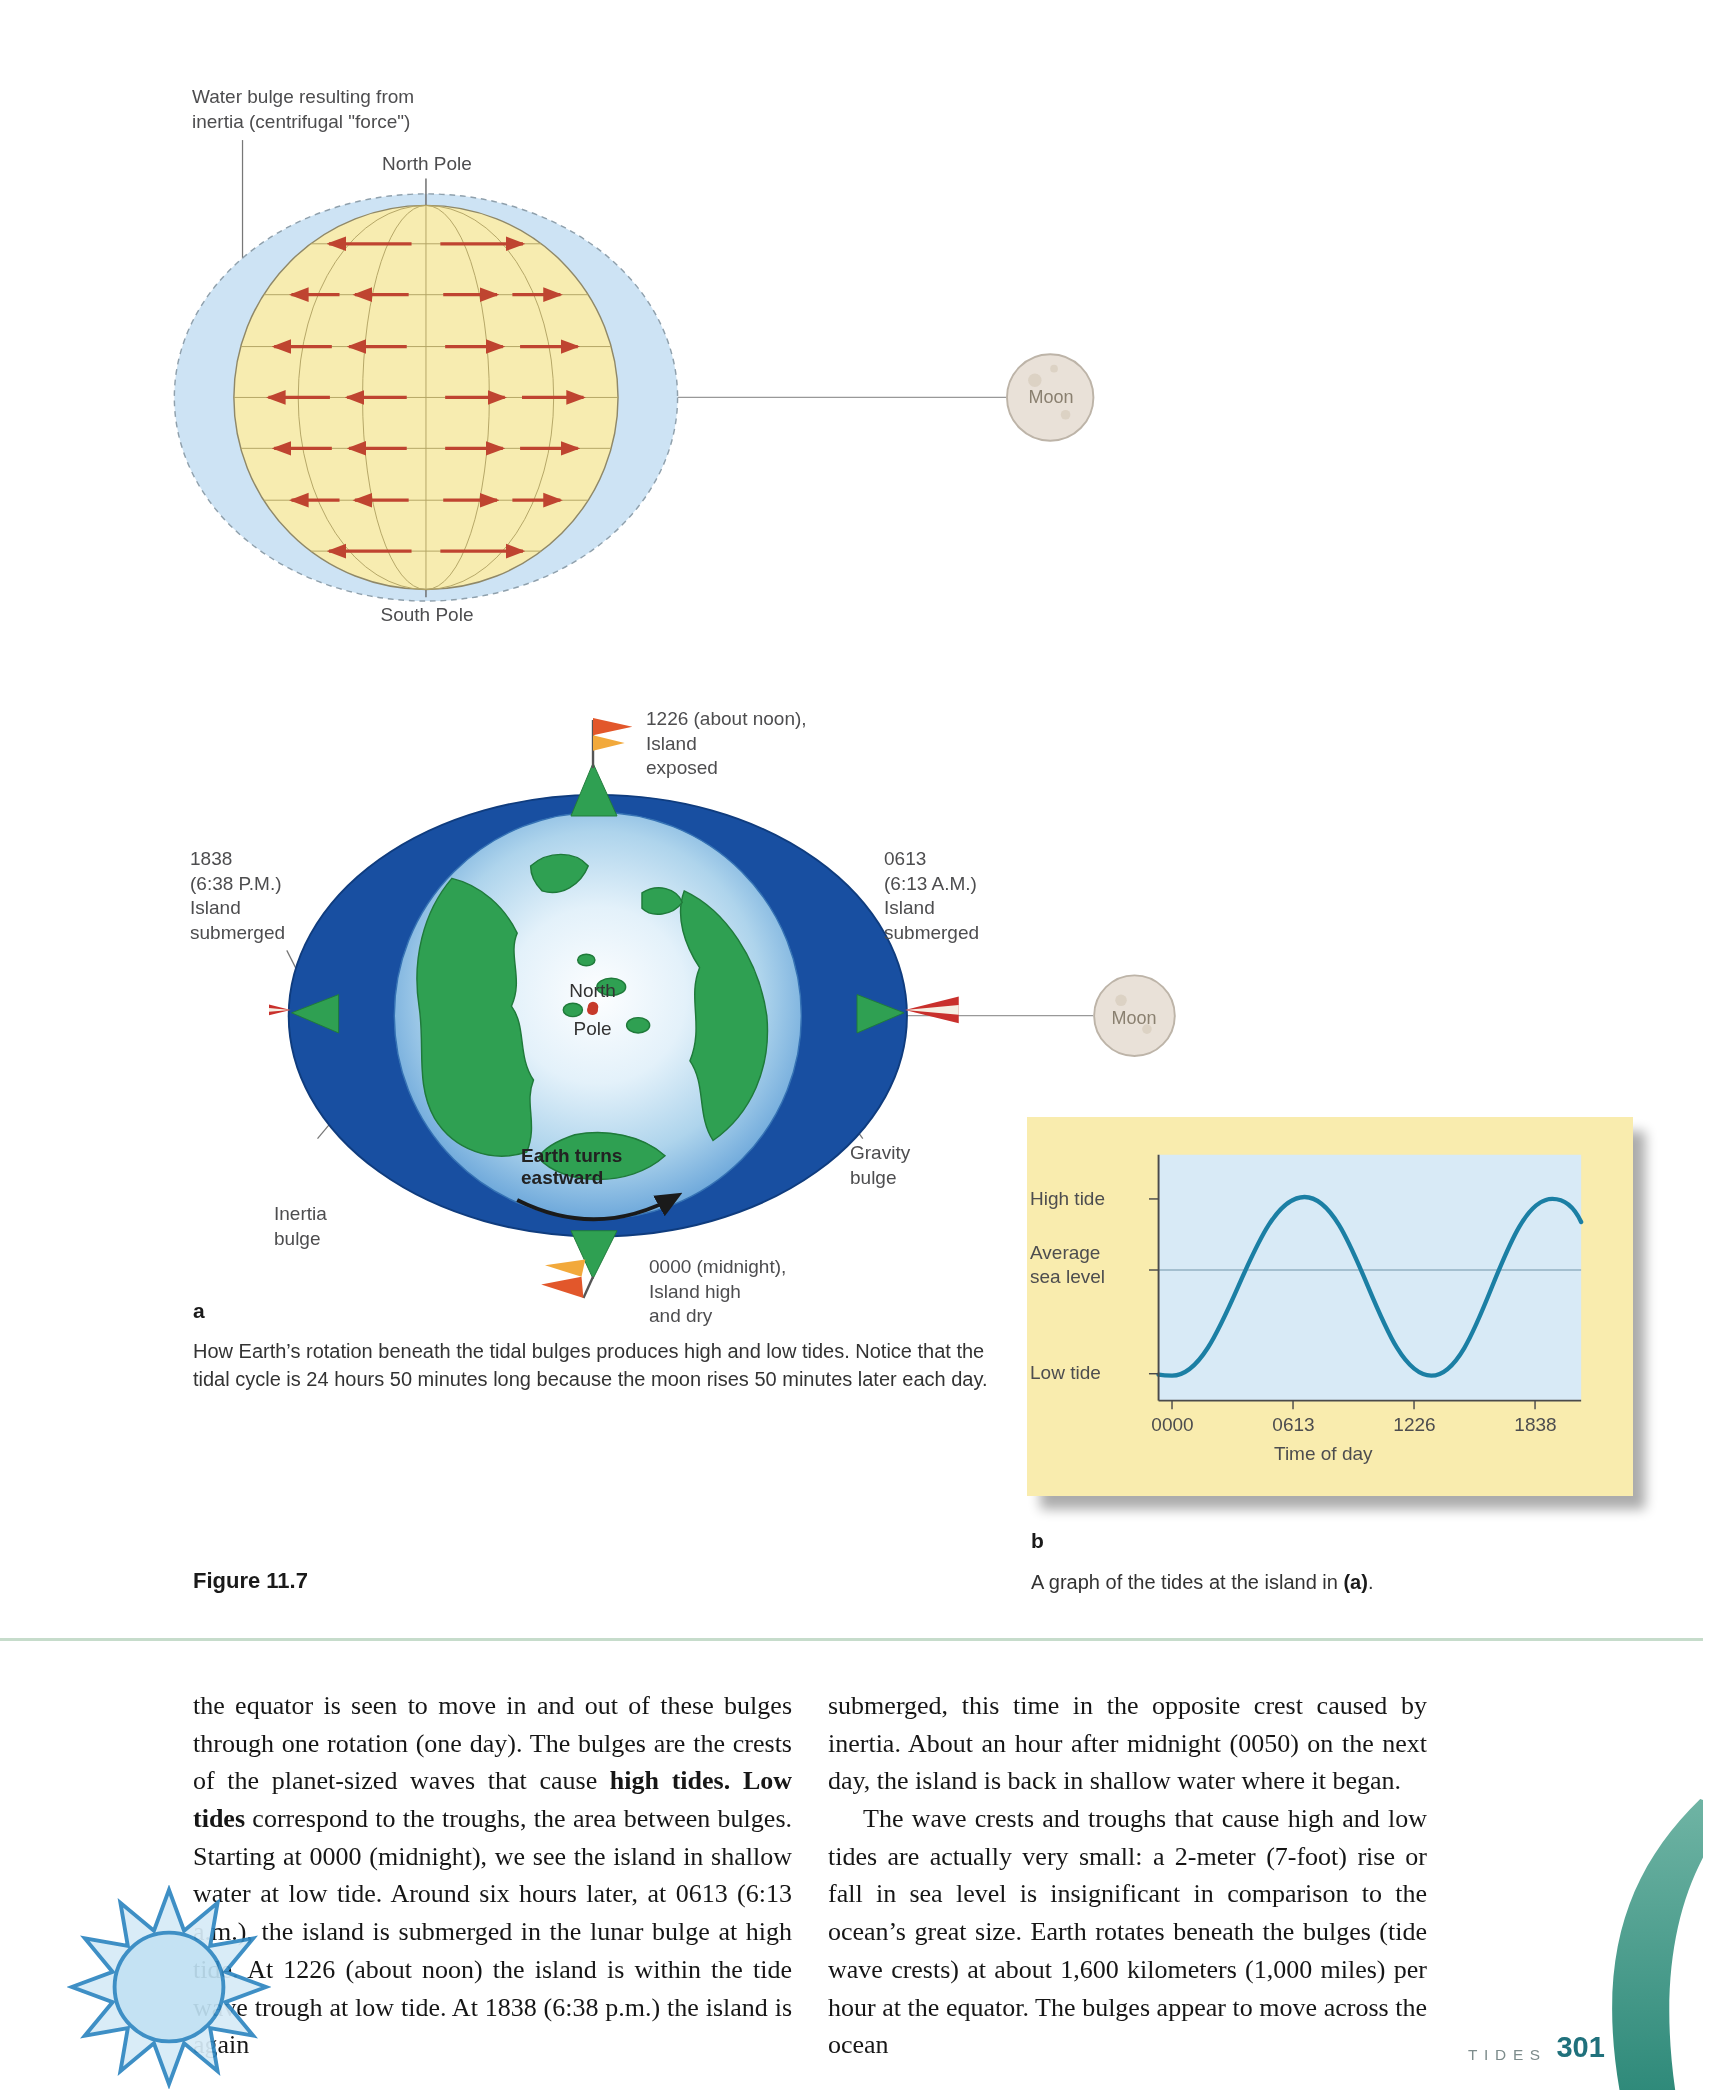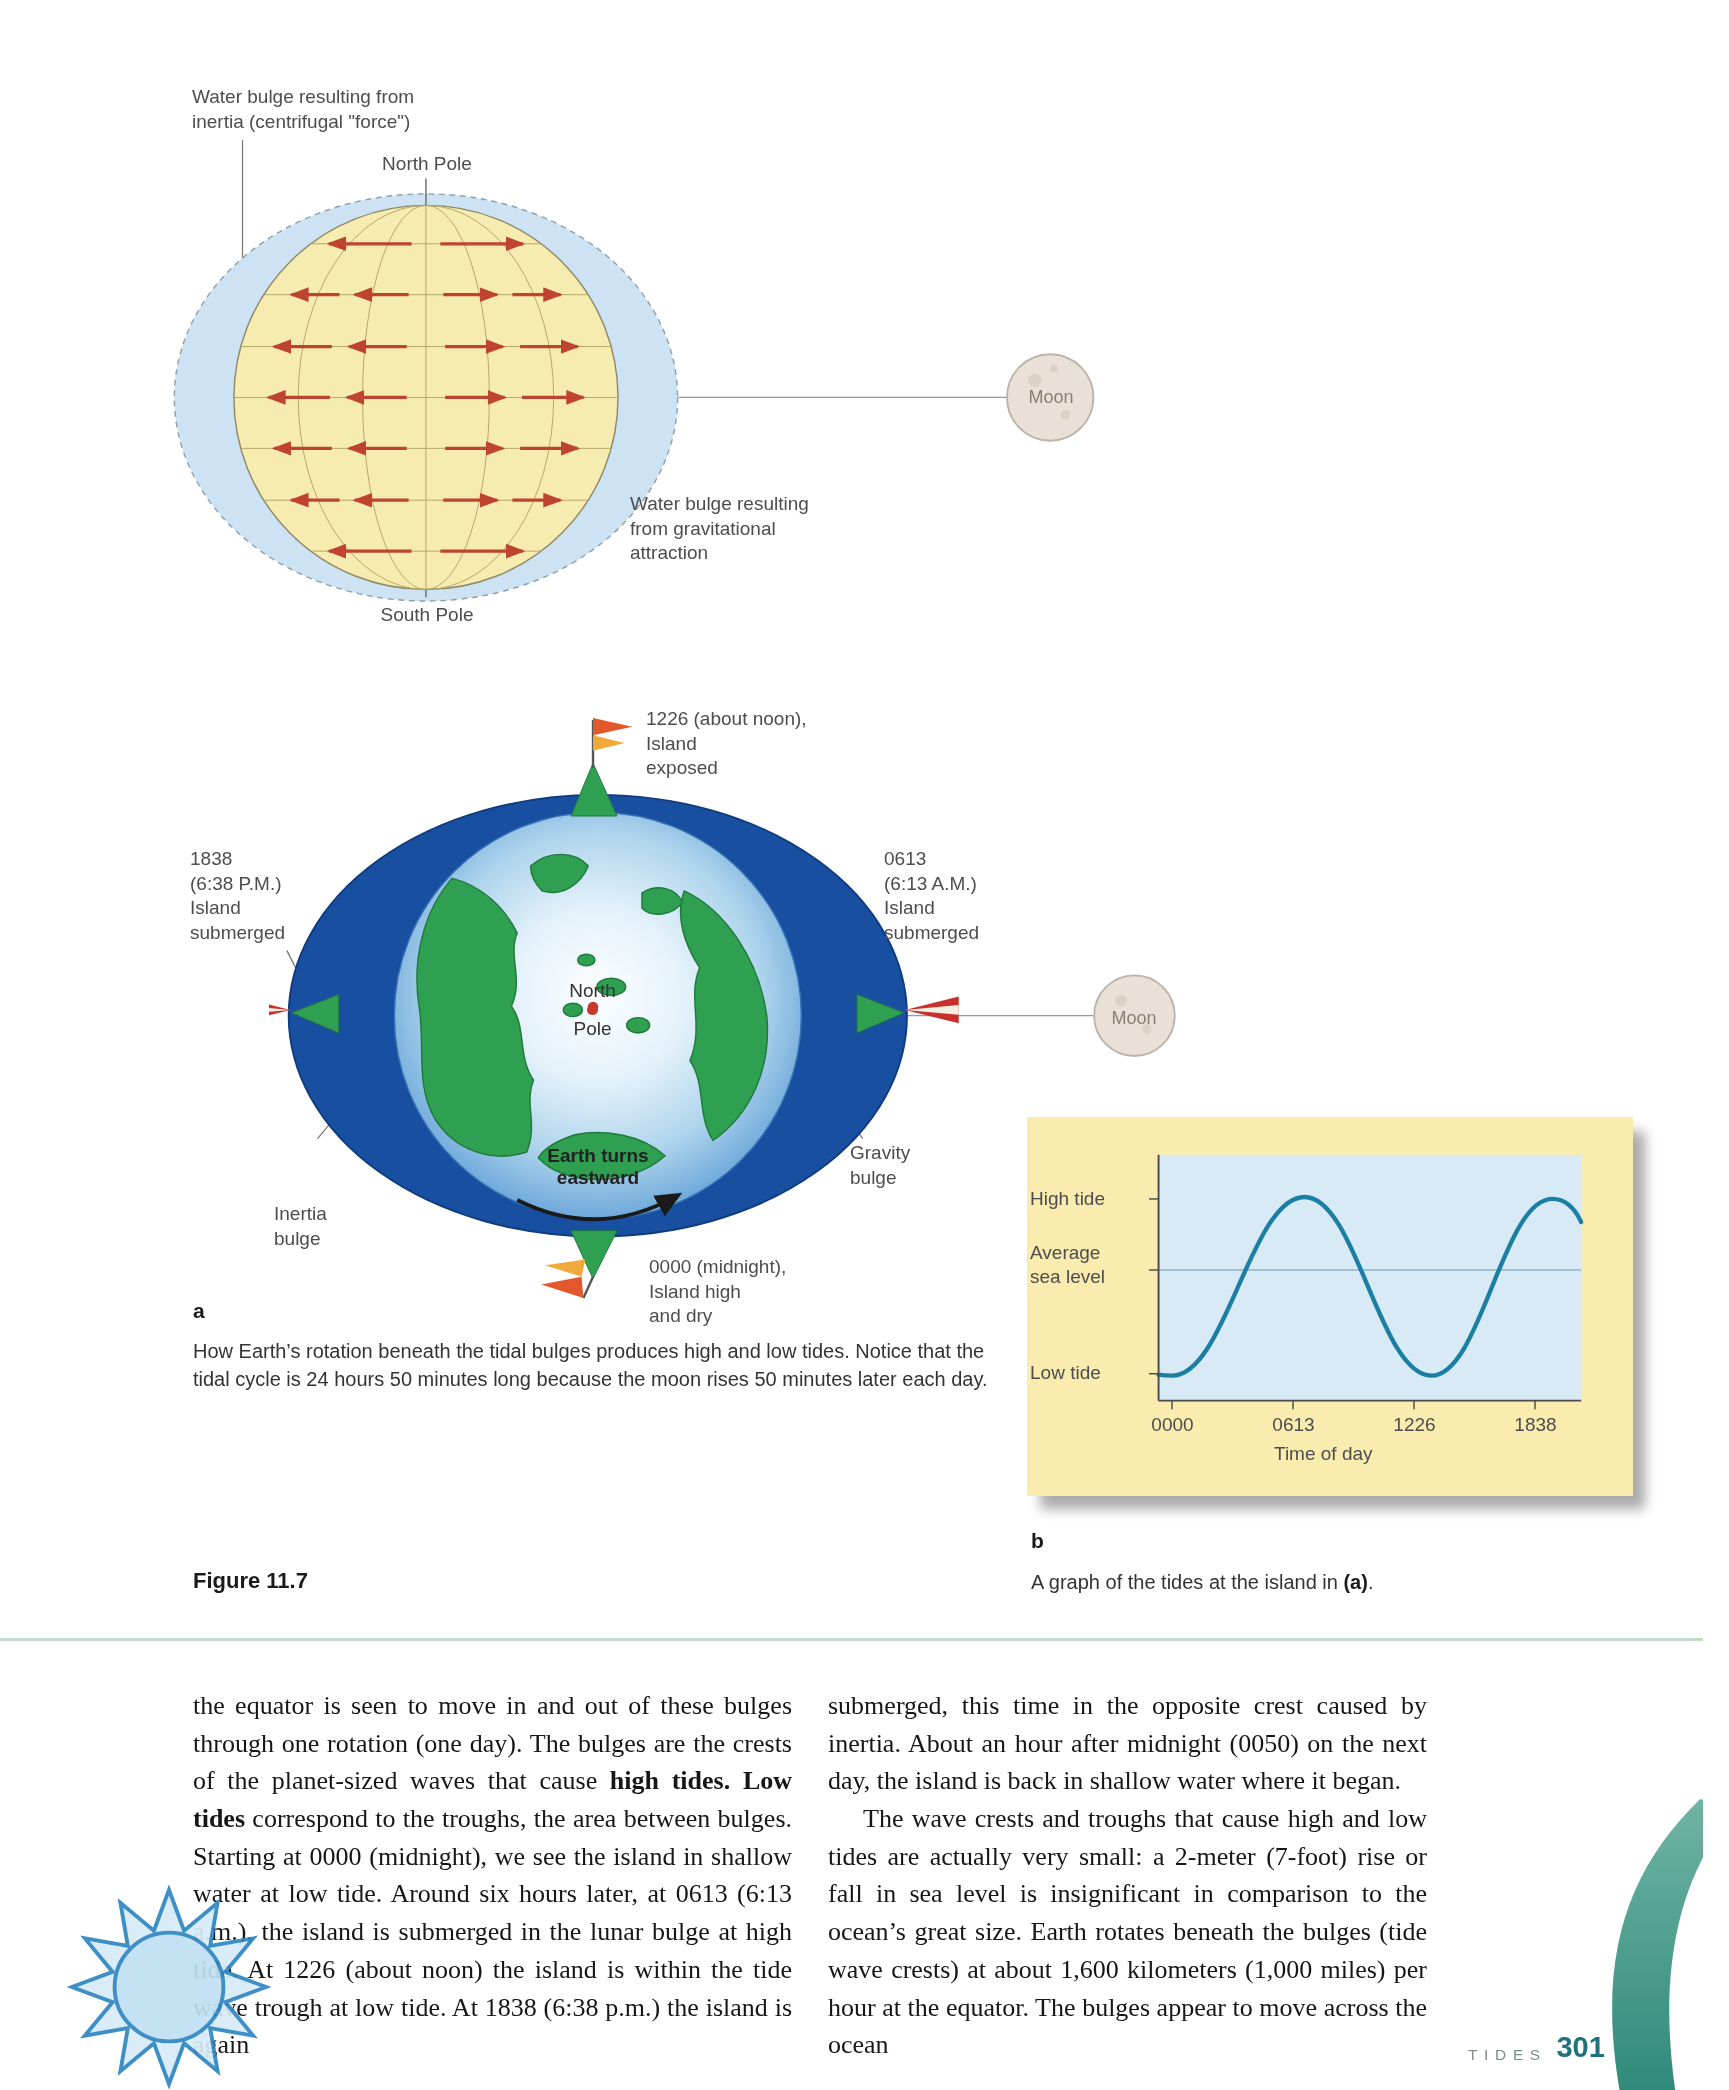--- a/index.html
+++ b/index.html
@@ -6,21 +6,21 @@
   html,body { background:#ffffff; }
   .page { position:relative; width:1703px; height:2090px; background:#ffffff; overflow:hidden;
           font-family:"Liberation Sans", sans-serif; }
   .abs { position:absolute; }
   .lbl { position:absolute; font-size:19px; color:#4D4D4F; line-height:1.3; white-space:pre-line; }
   .center { text-align:center; }
   .cap { position:absolute; font-size:20px; color:#333333; line-height:1.42; }
   .cap b { color:#1a1a1a; }
   .panel-letter { position:absolute; font-size:21px; font-weight:bold; color:#1a1a1a; }
   .figlabel { position:absolute; font-size:22px; font-weight:bold; color:#1a1a1a; }
-  .earthturns { position:absolute; font-size:19px; font-weight:600; color:#222; text-align:center; white-space:pre-line; }
+  .earthturns { position:absolute; font-size:19px; font-weight:600; color:#222; white-space:pre-line; }
   .npole { position:absolute; left:535px; top:980px; width:115px; text-align:center; font-size:19px; color:#333; }
   .npole .dot { display:block; width:10.6px; height:10.6px; border-radius:50%; background:#C63A2B; margin:2.9px auto; }
   .moonlbl { color:#8A8070; font-size:18px; }
   .graph-panel { position:absolute; left:1027px; top:1117px; width:606px; height:379px;
                  background:#F9ECAE; box-shadow:12.5px 14.4px 11.5px #ABABAB; }
   .ylbl { position:absolute; width:117px; text-align:left; font-size:19px; color:#4D4D4F; line-height:1.28; white-space:pre-line; }
   .ticklbl { position:absolute; width:77px; text-align:center; font-size:19px; color:#4D4D4F; }
   .xaxislbl { position:absolute; left:1274px; top:1443px; width:192px; text-align:left; font-size:19px; color:#4D4D4F; }
   .divider { position:absolute; left:0; top:1638px; width:1729px; height:2.9px; background:#C6DCCB; }
   .bodycol { position:absolute; font-family:"Liberation Serif", serif; font-size:26px; line-height:1.45;
@@ -102,23 +102,20 @@
     <circle cx="1094" cy="414" r="45" fill="#E9E1D8" stroke="#BDB4A8" stroke-width="2"></circle>
     <circle cx="1078" cy="396" r="7" fill="#DCD2C4"></circle>
     <circle cx="1110" cy="432" r="5" fill="#DCD2C4"></circle>
     <circle cx="1098" cy="384" r="4" fill="#DCD2C4"></circle>
   </svg>
 
   <div class="lbl" style="left:192px;top:85px;width:279px">Water bulge resulting from
 inertia (centrifugal "force")</div>
   <div class="lbl center" style="left:350px;top:152px;width:154px">North Pole</div>
   <div class="lbl center" style="left:350px;top:603px;width:154px">South Pole</div>
-  <div class="lbl" style="left:630px;top:492px;width:231px">Water bulge resulting
-from gravitational
-attraction</div>
   <div class="lbl center moonlbl" style="left:1008px;top:386px;width:86px">Moon</div>
 
   <svg class="abs" style="left:269px;top:672px" width="961" height="672" viewBox="280 700 1000 700">
     <defs>
       <radialGradient id="earthg" cx="50%" cy="45%" r="62%">
         <stop offset="0%" stop-color="#FDFEFF"></stop>
         <stop offset="35%" stop-color="#E3F1FA"></stop>
         <stop offset="65%" stop-color="#AED4EC"></stop>
         <stop offset="88%" stop-color="#6FA9DB"></stop>
         <stop offset="100%" stop-color="#4083C4"></stop>

